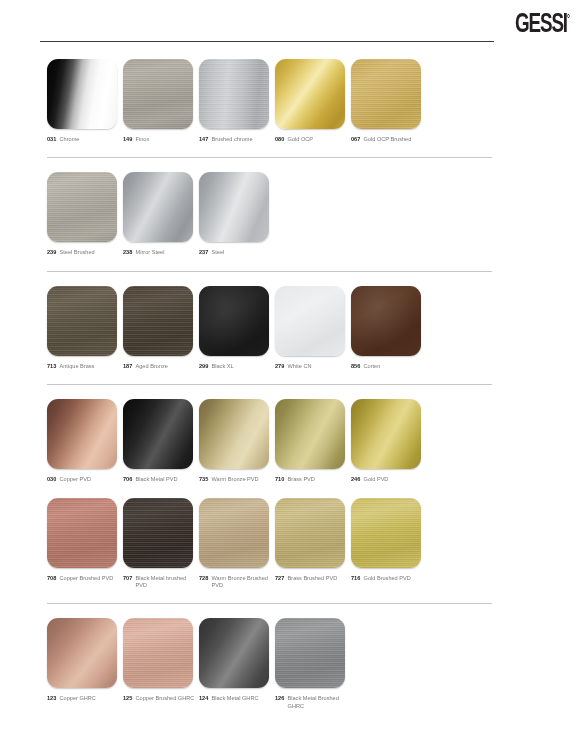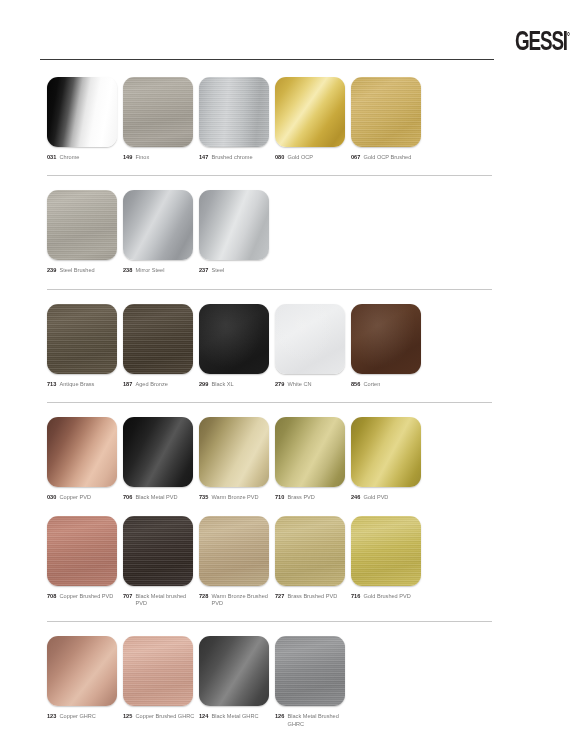--- a/index.html
+++ b/index.html
@@ -13,21 +13,20 @@
     font-family: "Liberation Sans", sans-serif;
     color: #231f20;
     overflow: hidden;
     position: relative;
   }
 
   
   .header {
     position: relative;
     height: 52px;
-    margin-top: 18px;
   }
   .brand {
     position: absolute;
     right: 18px;
     top: 10px;
     font-family: "Liberation Sans", sans-serif;
     font-weight: bold;
     font-size: 23px;
     letter-spacing: -1.4px;
     color: #231f20;

